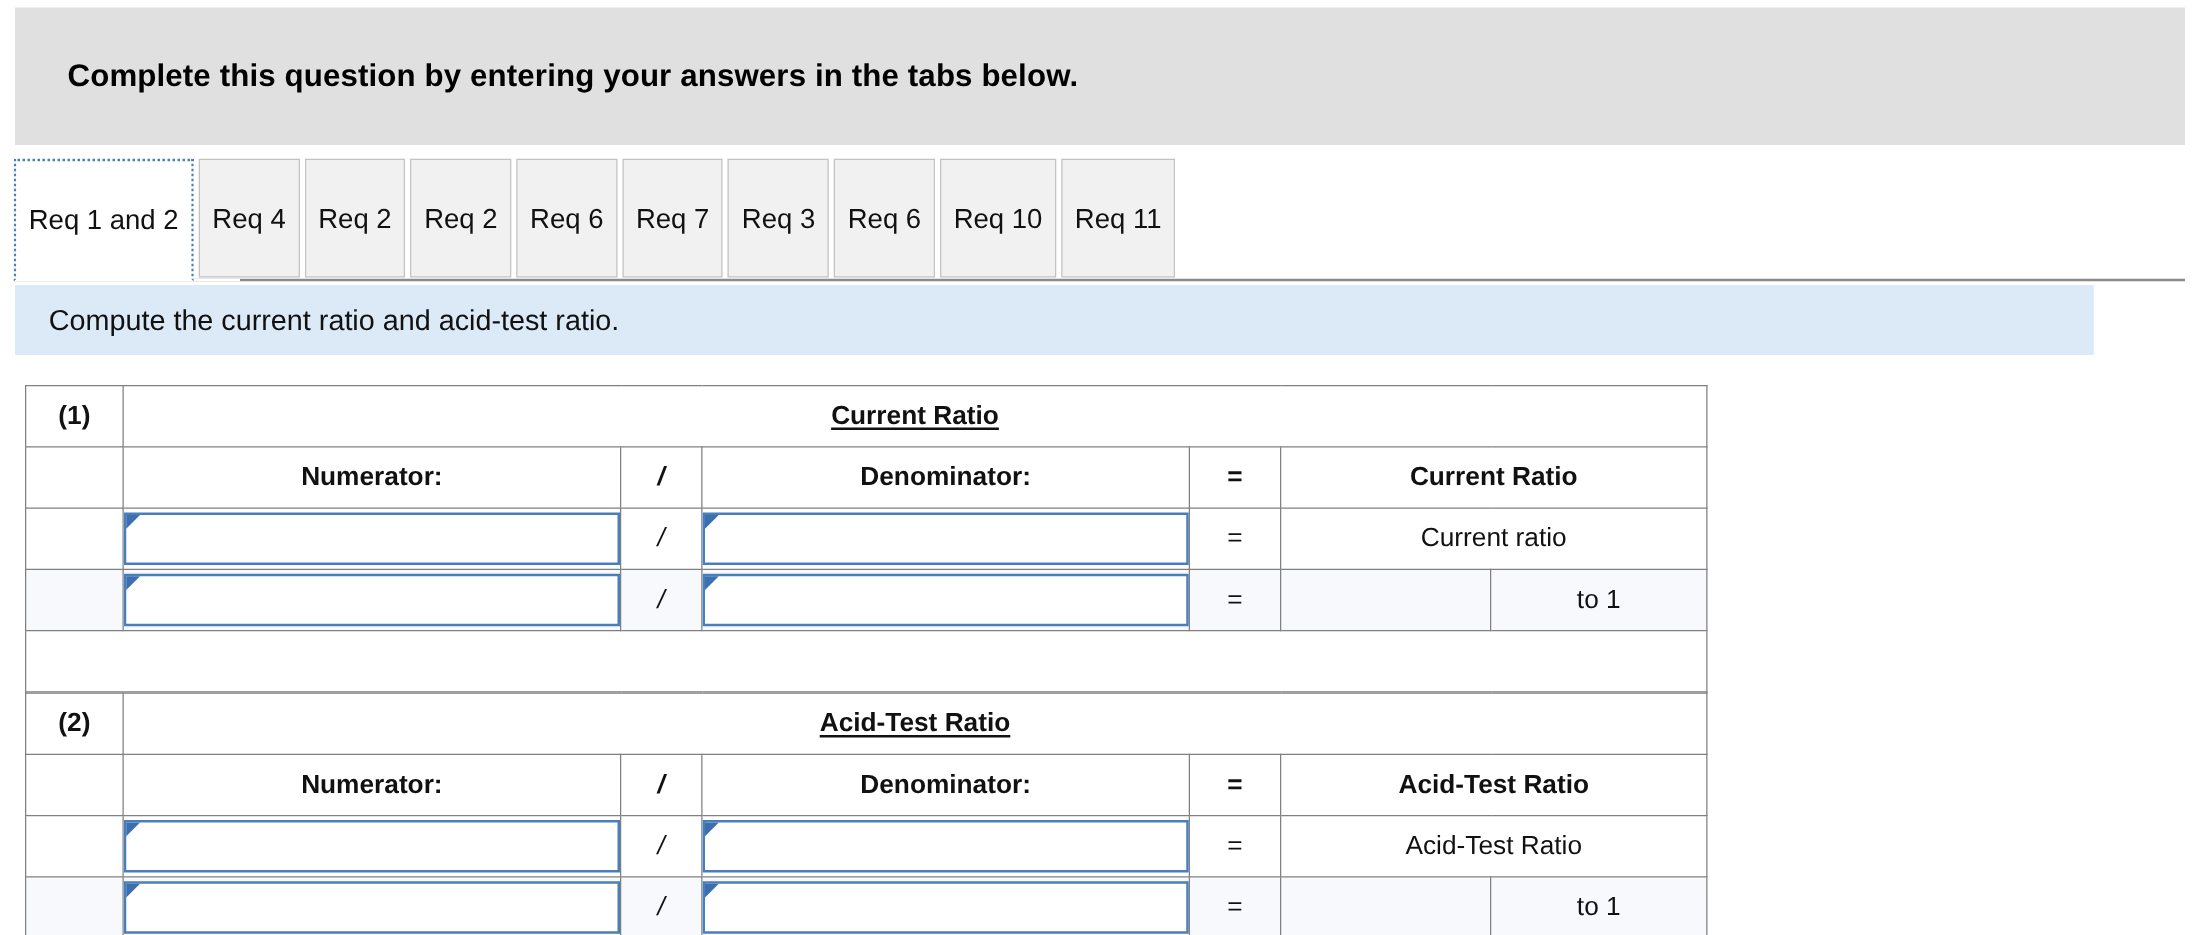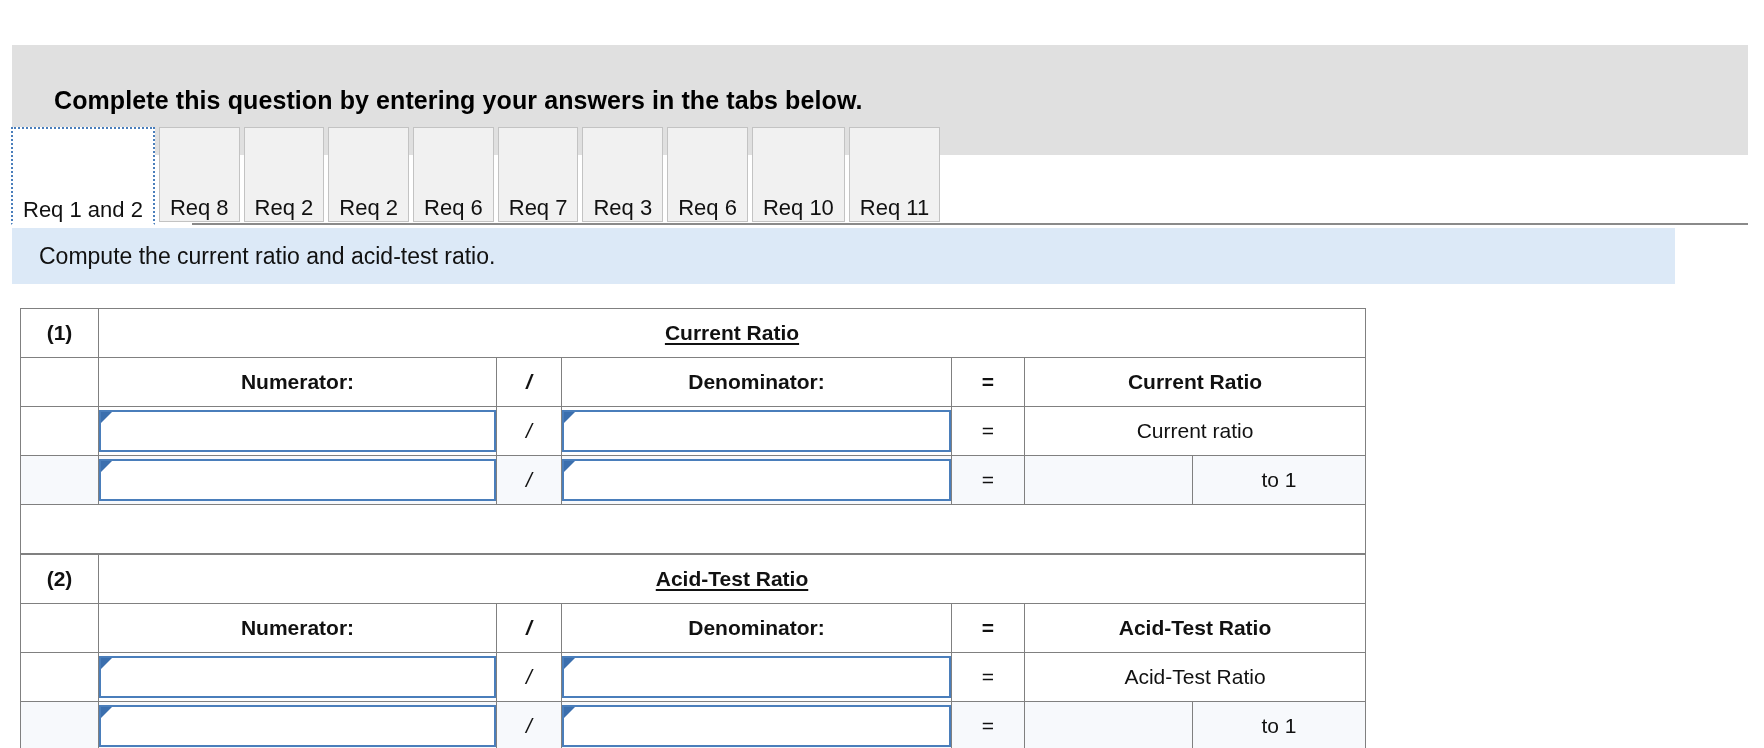--- a/index.html
+++ b/index.html
@@ -20,21 +20,20 @@
   
   .banner {
     position: absolute;
     left: 12px;
     top: 6px;
     width: 1736px;
     height: 110px;
     background: #e0e0e0;
     display: flex;
     align-items: center;
-    margin-top: 39px;
   }
   .banner-text {
     font-size: 25px;
     font-weight: bold;
     color: #000000;
     padding-left: 42px;
     letter-spacing: 0.1px;
     white-space: nowrap;
   }
 
@@ -46,21 +45,21 @@
     height: 97px;
     display: flex;
     align-items: flex-start;
   }
   .tab {
     height: 95px;
     background: #f1f1f1;
     border: 1px solid #c3c3c3;
     margin-right: 4px;
     display: flex;
-    align-items: flex-end;
+    align-items: center;
     justify-content: center;
     font-size: 22px;
     color: #111111;
     cursor: pointer;
     user-select: none;
     white-space: nowrap;
     padding: 0 10px;
   }
   .tab.active {
     background: #ffffff;
@@ -185,21 +184,21 @@
 
 <div class="banner">
   <div class="banner-text">Complete this question by entering your answers in the tabs below.</div>
 </div>
 
 <div class="tabstrip">
   <div class="tab active">
     <span>Req 1 and 2</span>
   </div>
   <div class="tab">
-    <span>Req 8</span>
+    <span>Req 4</span>
   </div>
   <div class="tab">
     <span>Req 2</span>
   </div>
   <div class="tab">
     <span>Req 2</span>
   </div>
   <div class="tab">
     <span>Req 6</span>
   </div>

